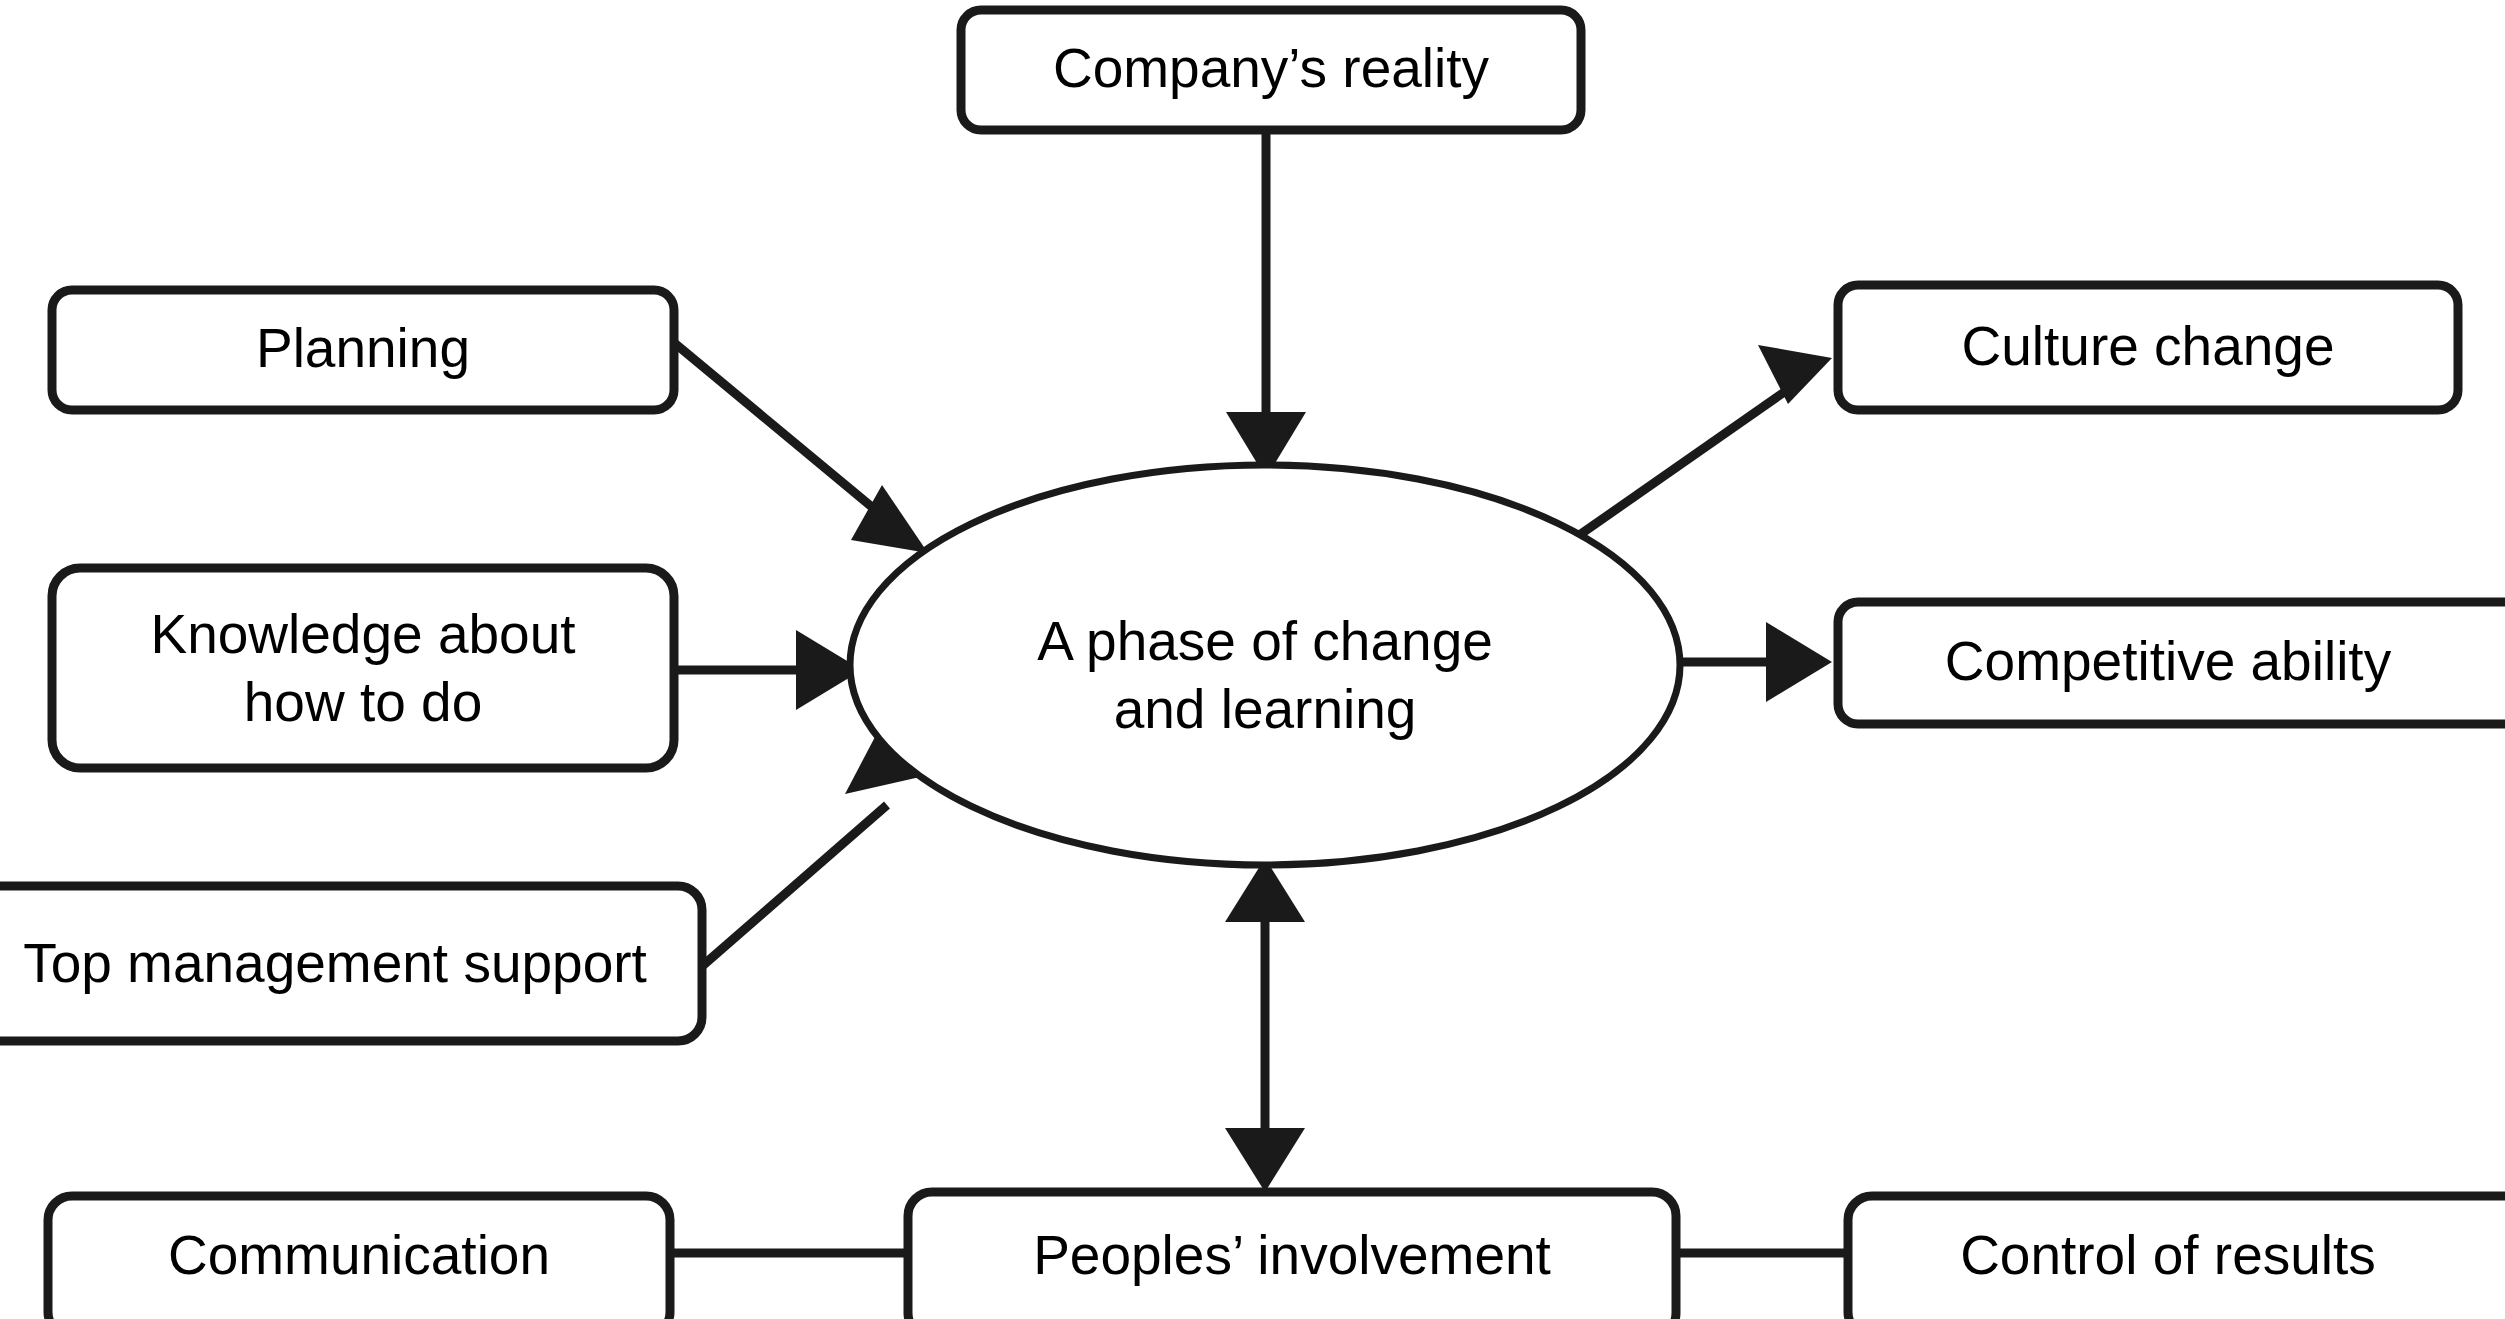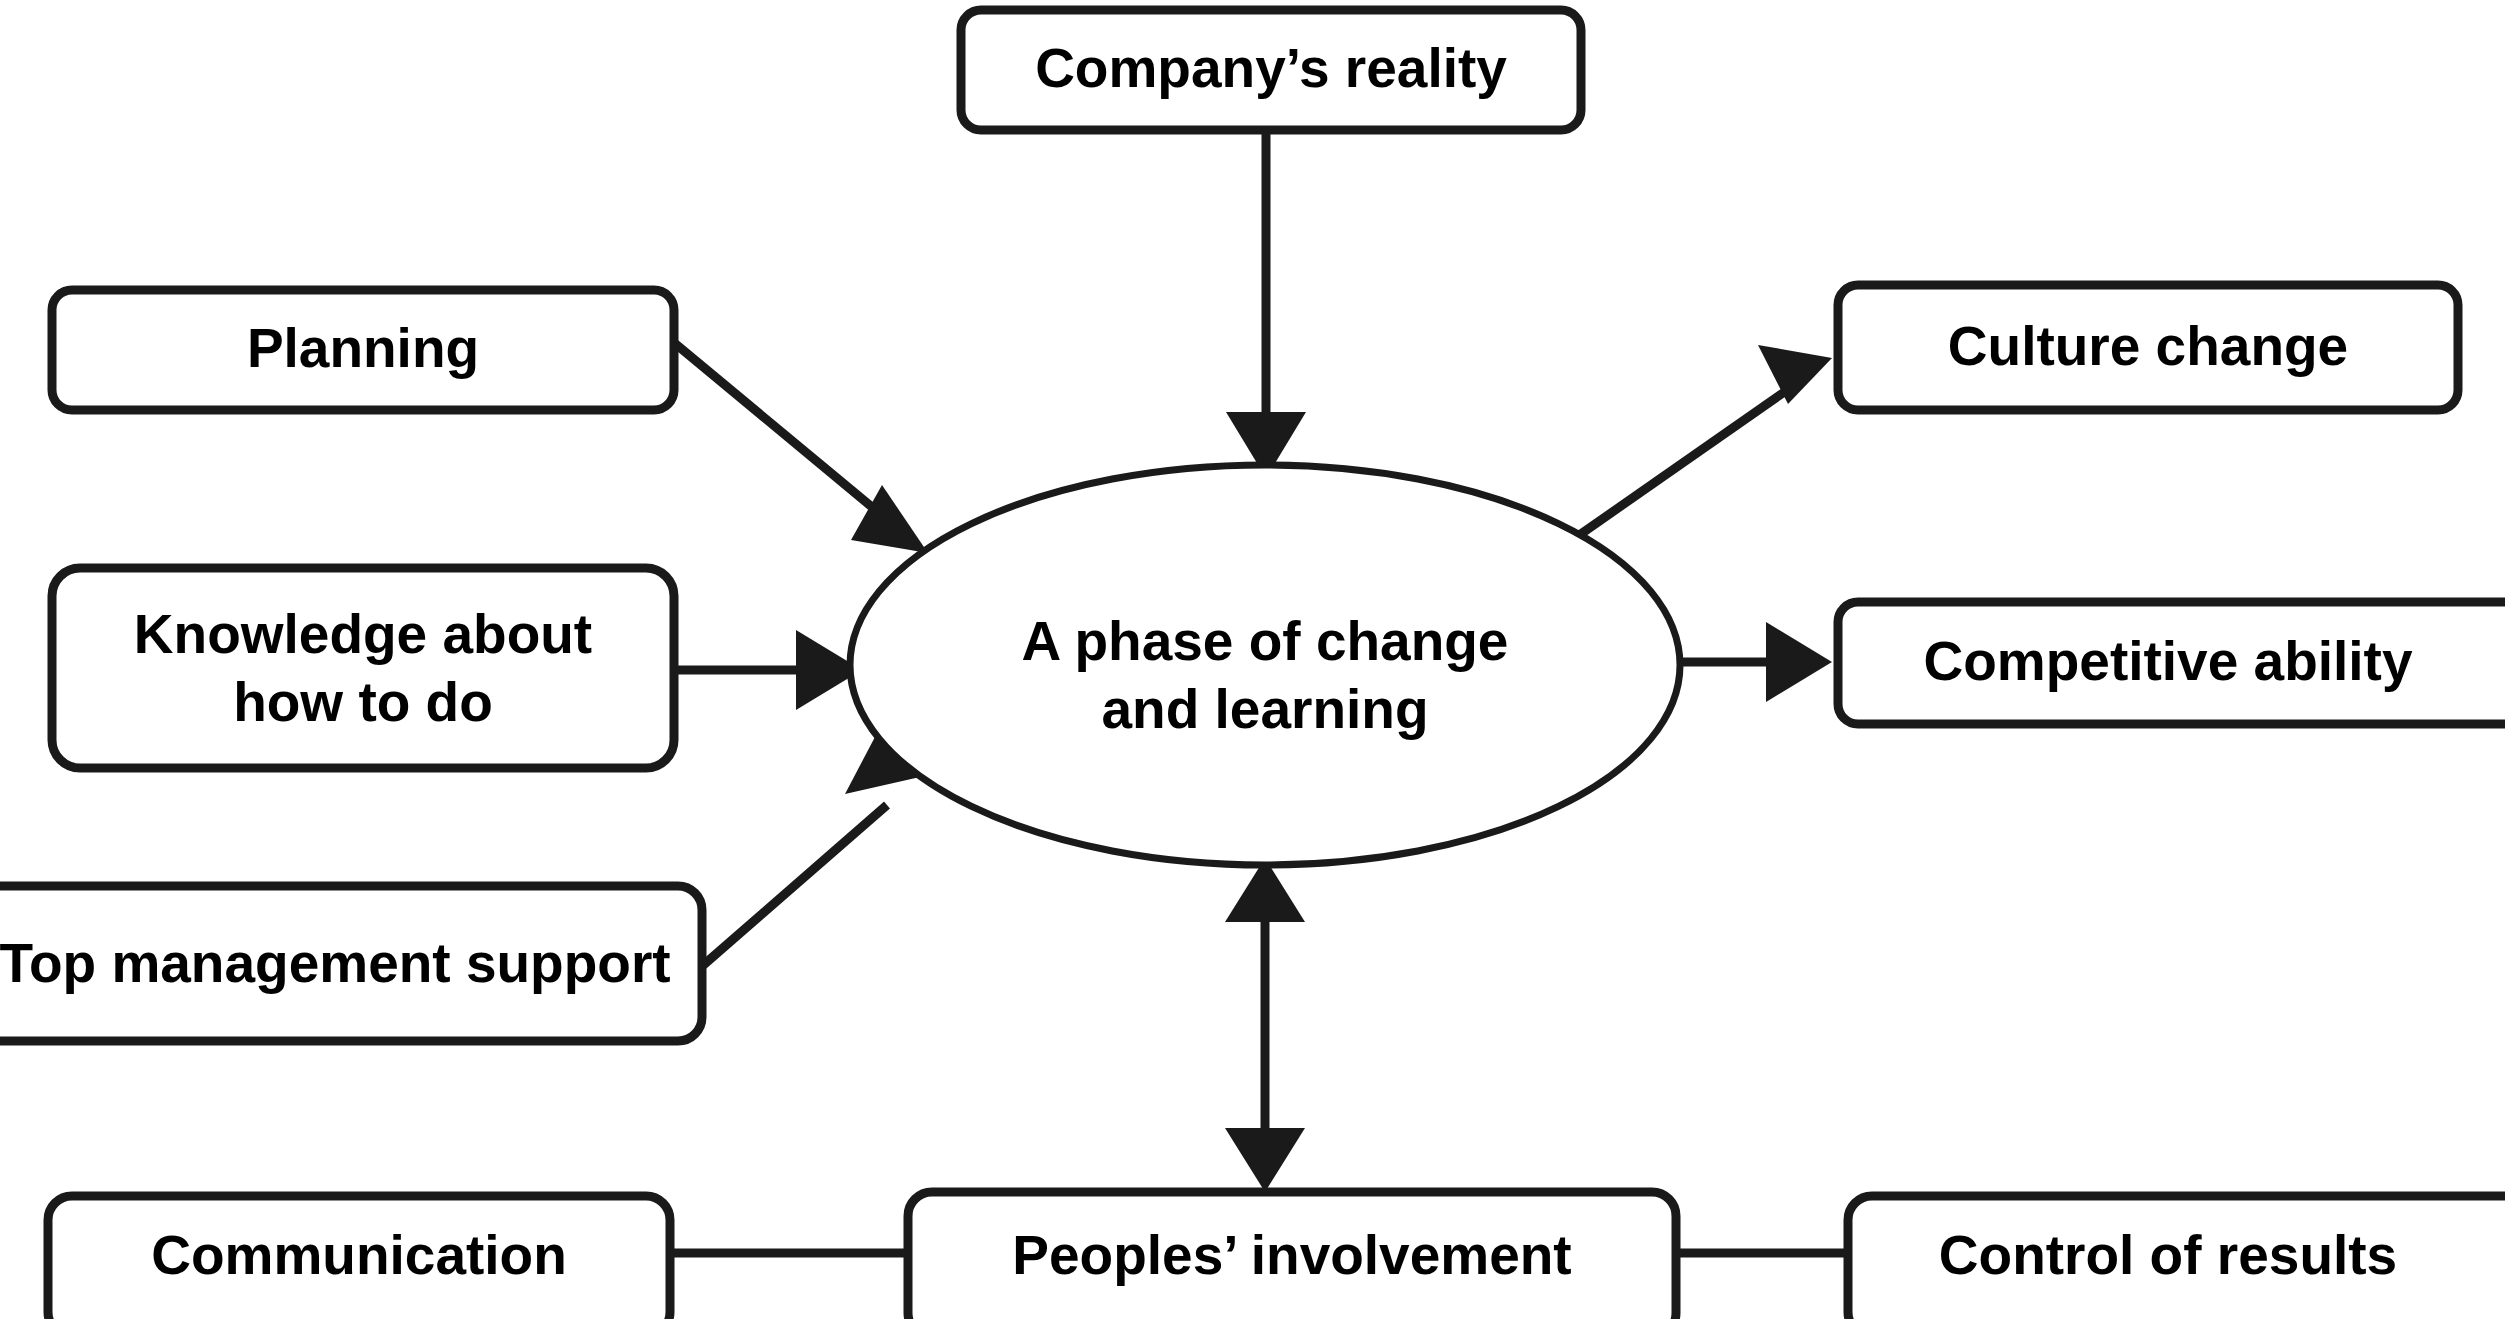--- a/index.html
+++ b/index.html
@@ -7,21 +7,20 @@
     padding: 0;
     background: #ffffff;
   }
   #diagram-root {
     position: relative;
     width: 2505px;
     height: 1319px;
     background: #ffffff;
     font-family: "Liberation Sans", sans-serif;
     overflow: hidden;
-    font-weight: bold;
   }
   svg.canvas {
     position: absolute;
     top: 0;
     left: 0;
     width: 2505px;
     height: 1319px;
     display: block;
   }
   .node-rect {

